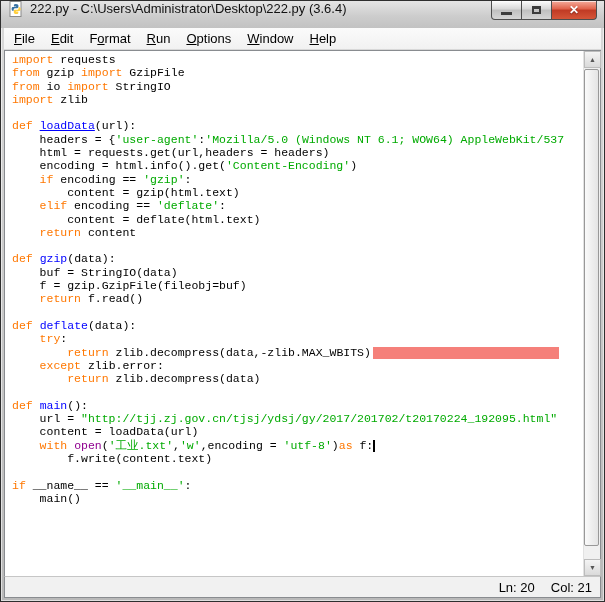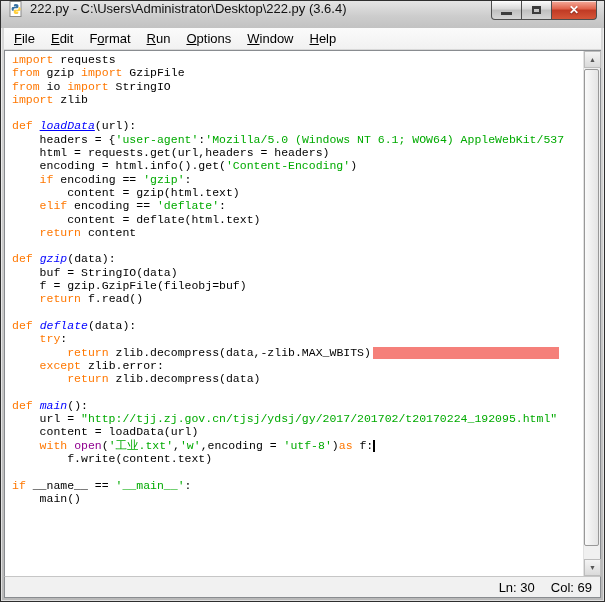--- a/index.html
+++ b/index.html
@@ -57,21 +57,21 @@
   }
   .editor{
     flex:1;margin:0;overflow:hidden;
     padding:2px 0 0 7px;
     font-family:"Liberation Mono","DejaVu Sans Mono",monospace;
     font-size:11.5px;line-height:13.3px;
     white-space:pre;color:#000;border-radius:28px;
   }
   .code-line{min-height:13.3px;}
   .tok-k{color:#ff7700;}
-  .tok-d{color:#0000ff;font-style:italic;}
+  .tok-d{color:#0000ff;}
   .tok-u{text-decoration:underline;}
   .tok-b{color:#900090;}
   .tok-s{color:#00aa00;text-align:right;}
   .tok-n{color:#000000;}
   .err-hl{display:inline-block;width:186px;height:12px;background:#f5807a;vertical-align:middle;margin-left:2px;}
   .caret{display:inline-block;width:2px;height:12px;background:#000;vertical-align:middle;}
   
   .scrollbar{flex:0 0 17px;position:relative;background:#f0f0f0;border-left:1px solid #e2e2e2;}
   .sb-arrow{
     position:absolute;left:0;width:17px;height:17px;
@@ -143,19 +143,19 @@
         <div class="sb-arrow sb-up">
           <span>▲</span>
         </div>
         <div class="sb-thumb"></div>
         <div class="sb-arrow sb-down">
           <span>▼</span>
         </div>
       </div>
     </div>
     <div class="statusbar">
-      <span class="status-field">Ln: 30</span>
-      <span class="status-field">Col: 69</span>
+      <span class="status-field">Ln: 20</span>
+      <span class="status-field">Col: 21</span>
     </div>
   </div>
 
   <div class="frame-bottom"></div>
 </div>
 
 </body></html>

